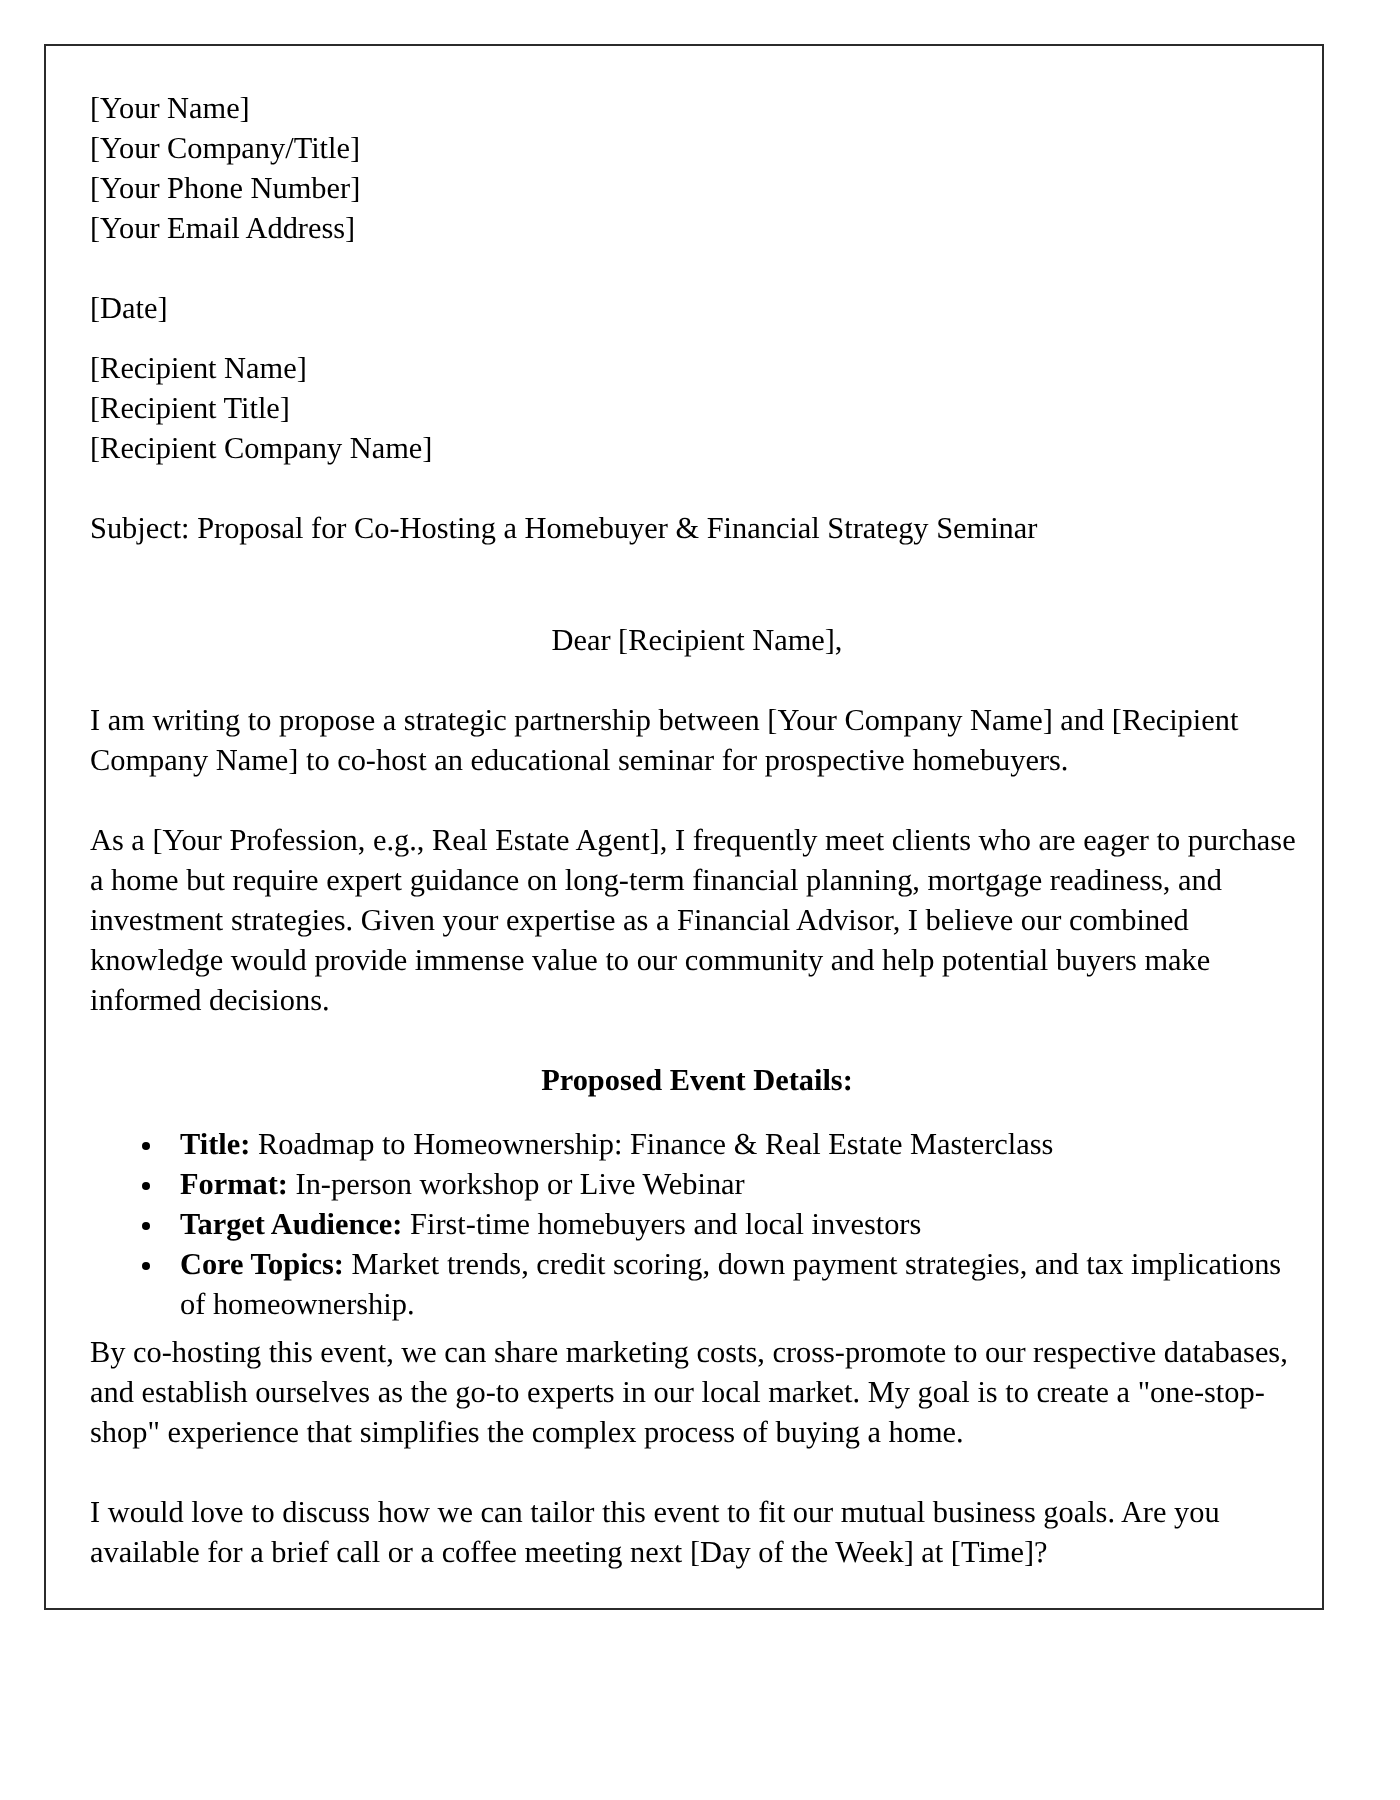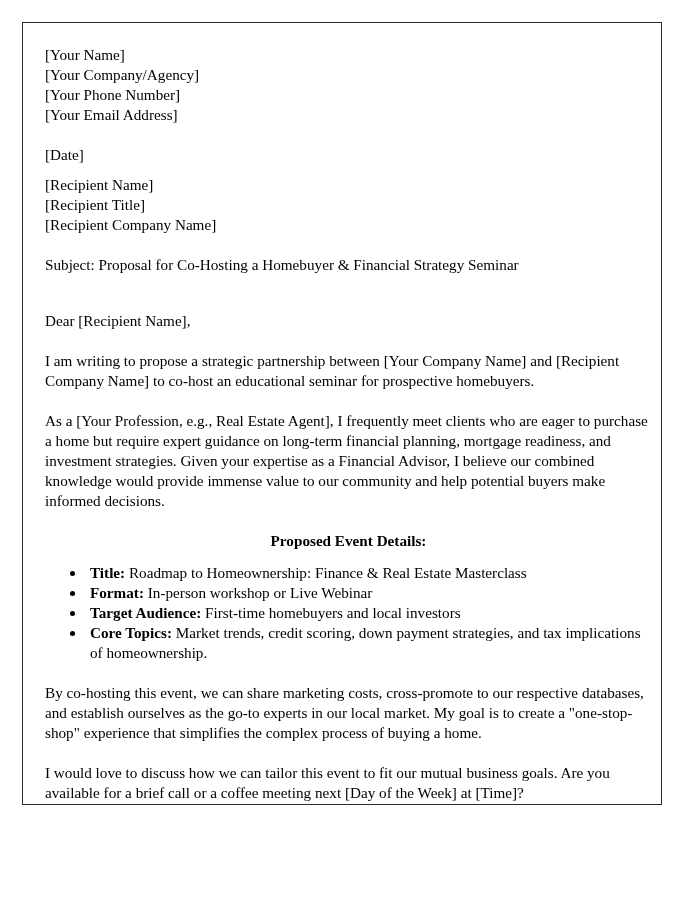--- a/index.html
+++ b/index.html
@@ -57,33 +57,33 @@
     line-height: 20px;
     text-align: left;
     white-space: normal;
   }
 
   .addr-group { margin: 0 0 20px 0; }
 
   .para { margin: 0 0 20px 0; }
 
   .subject-line { margin: 0 0 36px 0; }
-  .salutation { margin: 0 0 20px 0; }
+  .salutation { margin: 0 0 20px 0; text-align: center; }
   .date-line { margin: 0 0 10px 0; }
 
   .section-heading {
     margin: 0 0 12px 0;
     font-weight: bold;
     font-size: 15.2px;
     line-height: 20px;
     text-align: center;
   }
 
   ul.details-list {
-    margin: 0 0 20px 0;
+    margin: 0 0 4px 0;
     padding: 0 0 0 41px;
     list-style-type: disc;
   }
   ul.details-list li {
     margin: 0;
     padding: 0 0 0 4px;
     font-size: 15.2px;
     line-height: 20px;
   }
   ul.details-list li .bullet-label {
@@ -92,21 +92,21 @@
 </style>
 </head>
 <body>
 
 <div class="page-canvas">
   <div class="page-sheet">
     <div class="letter-body">
 
       <div class="addr-group">
         <div class="addr-line">[Your Name]</div>
-        <div class="addr-line">[Your Company/Agency]</div>
+        <div class="addr-line">[Your Company/Title]</div>
         <div class="addr-line">[Your Phone Number]</div>
         <div class="addr-line">[Your Email Address]</div>
       </div>
 
       <div class="date-line">[Date]</div>
 
       <div class="addr-group">
         <div class="addr-line">[Recipient Name]</div>
         <div class="addr-line">[Recipient Title]</div>
         <div class="addr-line">[Recipient Company Name]</div>

